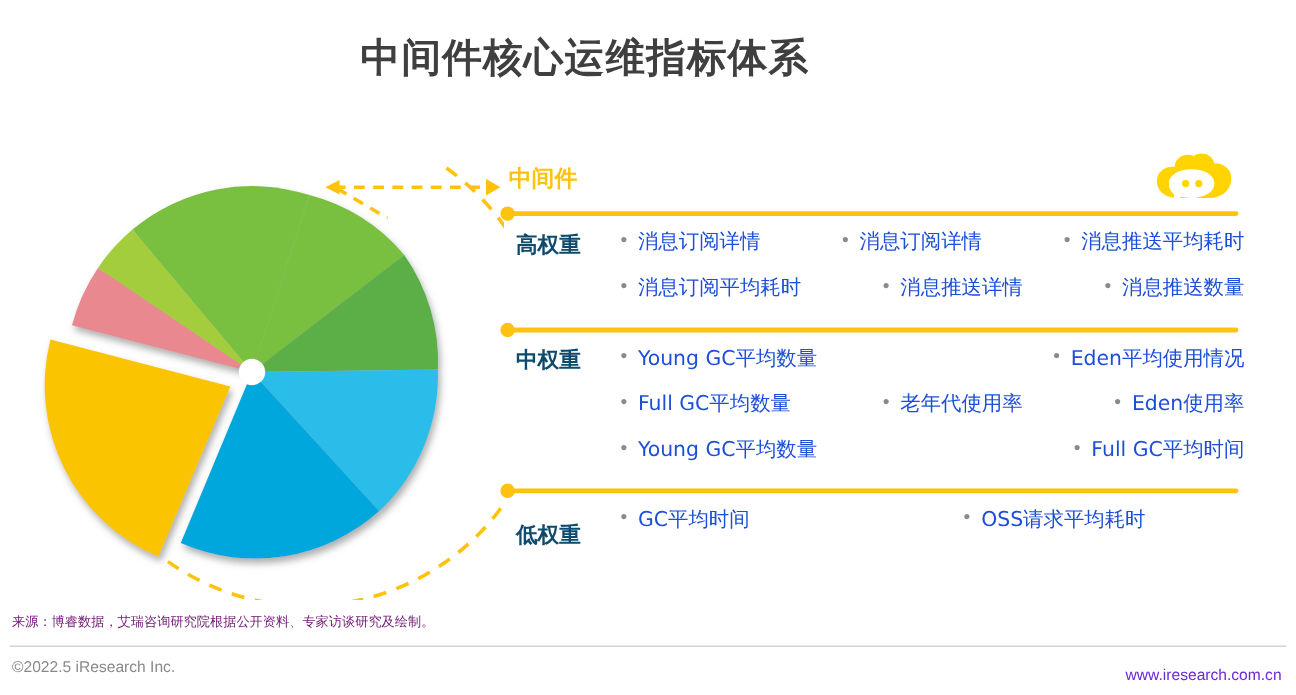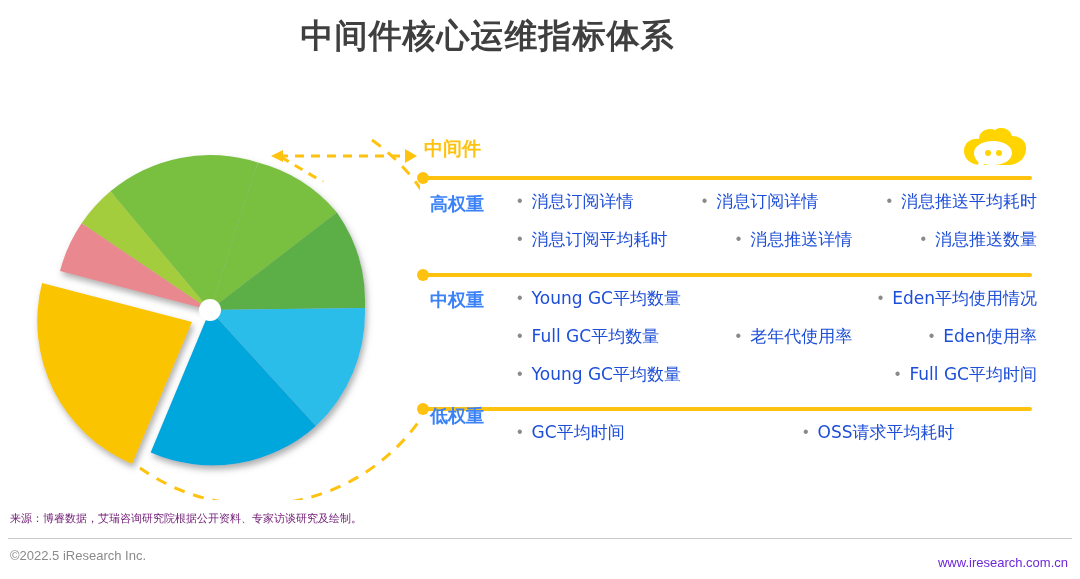--- a/index.html
+++ b/index.html
@@ -4,21 +4,21 @@
 <style>
   html,body{margin:0;padding:0;}
   body{
     width:1080px;height:579px;background:#ffffff;position:relative;overflow:hidden;
     font-family:"Liberation Sans","DejaVu Sans",sans-serif;
   }
   .page{position:absolute;inset:0;}
 
   
   .title{
-    position:absolute;left:0;top:14px;width:975px;text-align:center;
+    position:absolute;left:0;top:26px;width:975px;text-align:center;
     font-size:33px;font-weight:bold;color:#3f3f3f;letter-spacing:1px;
     font-family:"DejaVu Sans","Liberation Sans",sans-serif;
   }
 
   
   .pie-wrap{position:absolute;left:20px;top:130px;width:400px;height:370px;}
   .pie-svg{position:absolute;left:0;top:0;}
   .pie-label{
     position:absolute;left:88px;top:370px;color:#ffffff;font-size:17px;font-weight:bold;
     font-family:"DejaVu Sans","Liberation Sans",sans-serif;letter-spacing:1px;
@@ -34,21 +34,21 @@
 
   .logo{position:absolute;left:545px;top:-9px;width:75px;height:52px;}
 
   .divider{position:absolute;left:10px;width:610px;height:4px;background:#FFC20E;border-radius:2px;}
   .divider .dot{position:absolute;left:-5px;top:-4px;width:12px;height:12px;border-radius:50%;background:#FFC20E;}
   #div1{top:40px;}
   #div2{top:137px;}
   #div3{top:271px;}
 
   .rowlabel{
-    position:absolute;left:18px;font-size:18px;font-weight:bold;color:#3b82f6;
+    position:absolute;left:18px;font-size:18px;font-weight:bold;color:#0c4a6e;
     font-family:Liberation Serif, serif;
   }
   .rowitems{position:absolute;left:105px;width:520px;}
   .metricline{display:flex;align-items:center;height:38px;white-space:nowrap;}
   .metricline.spread{justify-content:space-between;}
   .bul{color:#8a8a8a;font-size:16px;margin:0 9px 0 0;line-height:1;}
   .mtxt{font-size:17px;color:#1d4ed8;font-family:"DejaVu Sans","Liberation Sans",sans-serif;}
   .mi{display:flex;align-items:center;margin-right:16px;}
   .mi:last-child{margin-right:0;}
 
@@ -194,21 +194,21 @@
             <span class="bul">•</span>
             <span class="mtxt">Young GC平均数量</span>
           </span>
         <span class="mi">
             <span class="bul">•</span>
             <span class="mtxt">Full GC平均时间</span>
           </span>
       </div>
     </div>
 
-    <div class="rowlabel" style="top:268px">低权重</div>
+    <div class="rowlabel" style="top:298px">低权重</div>
     <div class="rowitems" style="top:277px">
       <div class="metricline">
         <span class="mi" style="width:270px">
             <span class="bul">•</span>
             <span class="mtxt">GC平均时间</span>
           </span>
         <span class="mi">
             <span class="bul">•</span>
             <span class="mtxt">OSS请求平均耗时</span>
           </span>

